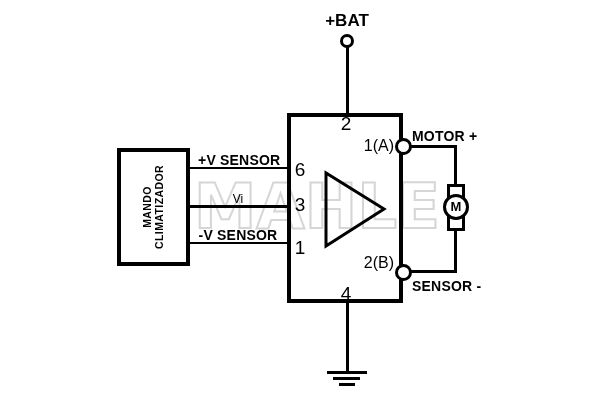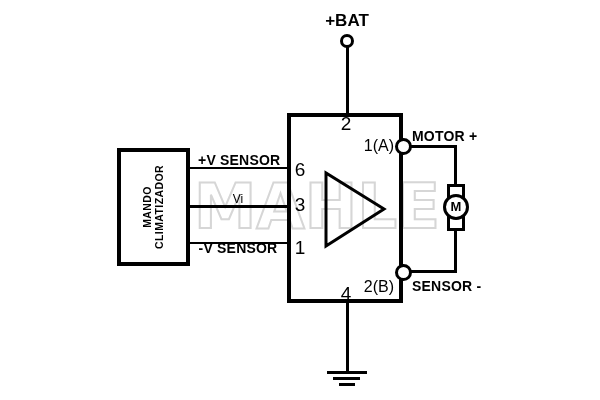--- a/index.html
+++ b/index.html
@@ -46,36 +46,36 @@
     <span style="display:block;">MANDO</span>
     <span style="display:block;">CLIMATIZADOR</span>
   </div>
 
   <div class="wire" style="left:188px;top:167px;width:101px;height:2px;"></div>
   <div class="wire" style="left:188px;top:205px;width:101px;height:3px;"></div>
   <div class="wire" style="left:188px;top:242px;width:101px;height:2px;"></div>
 
   <div class="lbl lbl-sm center" style="left:198px;top:152px;width:80px;">+V SENSOR</div>
   <div class="lbl center" style="left:198px;top:192px;width:80px;font-size:12px;">Vi</div>
-  <div class="lbl lbl-sm center" style="left:198px;top:240px;width:80px;">-V SENSOR</div>
+  <div class="lbl lbl-sm center" style="left:198px;top:227px;width:80px;">-V SENSOR</div>
 
   <div class="box" style="left:287px;top:113px;width:116px;height:190px;"></div>
 
   <svg class="abs" style="left:320px;top:165px;" width="70" height="90" viewBox="0 0 70 90">
     <polygon points="6,8 6,81 64,44" fill="none" stroke="#000" stroke-width="3" stroke-linejoin="miter"></polygon>
   </svg>
 
   <div class="lbl lbl-pin center" style="left:334px;top:114px;width:24px;">2</div>
   <div class="lbl lbl-pin center" style="left:288px;top:160px;width:24px;">6</div>
   <div class="lbl lbl-pin center" style="left:288px;top:195px;width:24px;">3</div>
   <div class="lbl lbl-pin center" style="left:288px;top:238px;width:24px;">1</div>
   <div class="lbl lbl-pin center" style="left:334px;top:284px;width:24px;">4</div>
 
   <div class="lbl lbl-out right" style="left:342px;top:138px;width:52px;">1(A)</div>
-  <div class="lbl lbl-out right" style="left:342px;top:279px;width:52px;">2(B)</div>
+  <div class="lbl lbl-out right" style="left:342px;top:255px;width:52px;">2(B)</div>
 
   <div class="wire" style="left:402px;top:145px;width:55px;height:3px;"></div>
   <div class="wire" style="left:454px;top:145px;width:3px;height:42px;"></div>
   <div class="wire" style="left:454px;top:229px;width:3px;height:44px;"></div>
   <div class="wire" style="left:402px;top:270px;width:55px;height:3px;"></div>
 
   <div class="box" style="left:447px;top:184px;width:18px;height:47px;border-width:3px;background:#fff;"></div>
   <div id="motor-circle">M</div>
 
   <div class="lbl lbl-sm" style="left:412px;top:128px;">MOTOR +</div>

